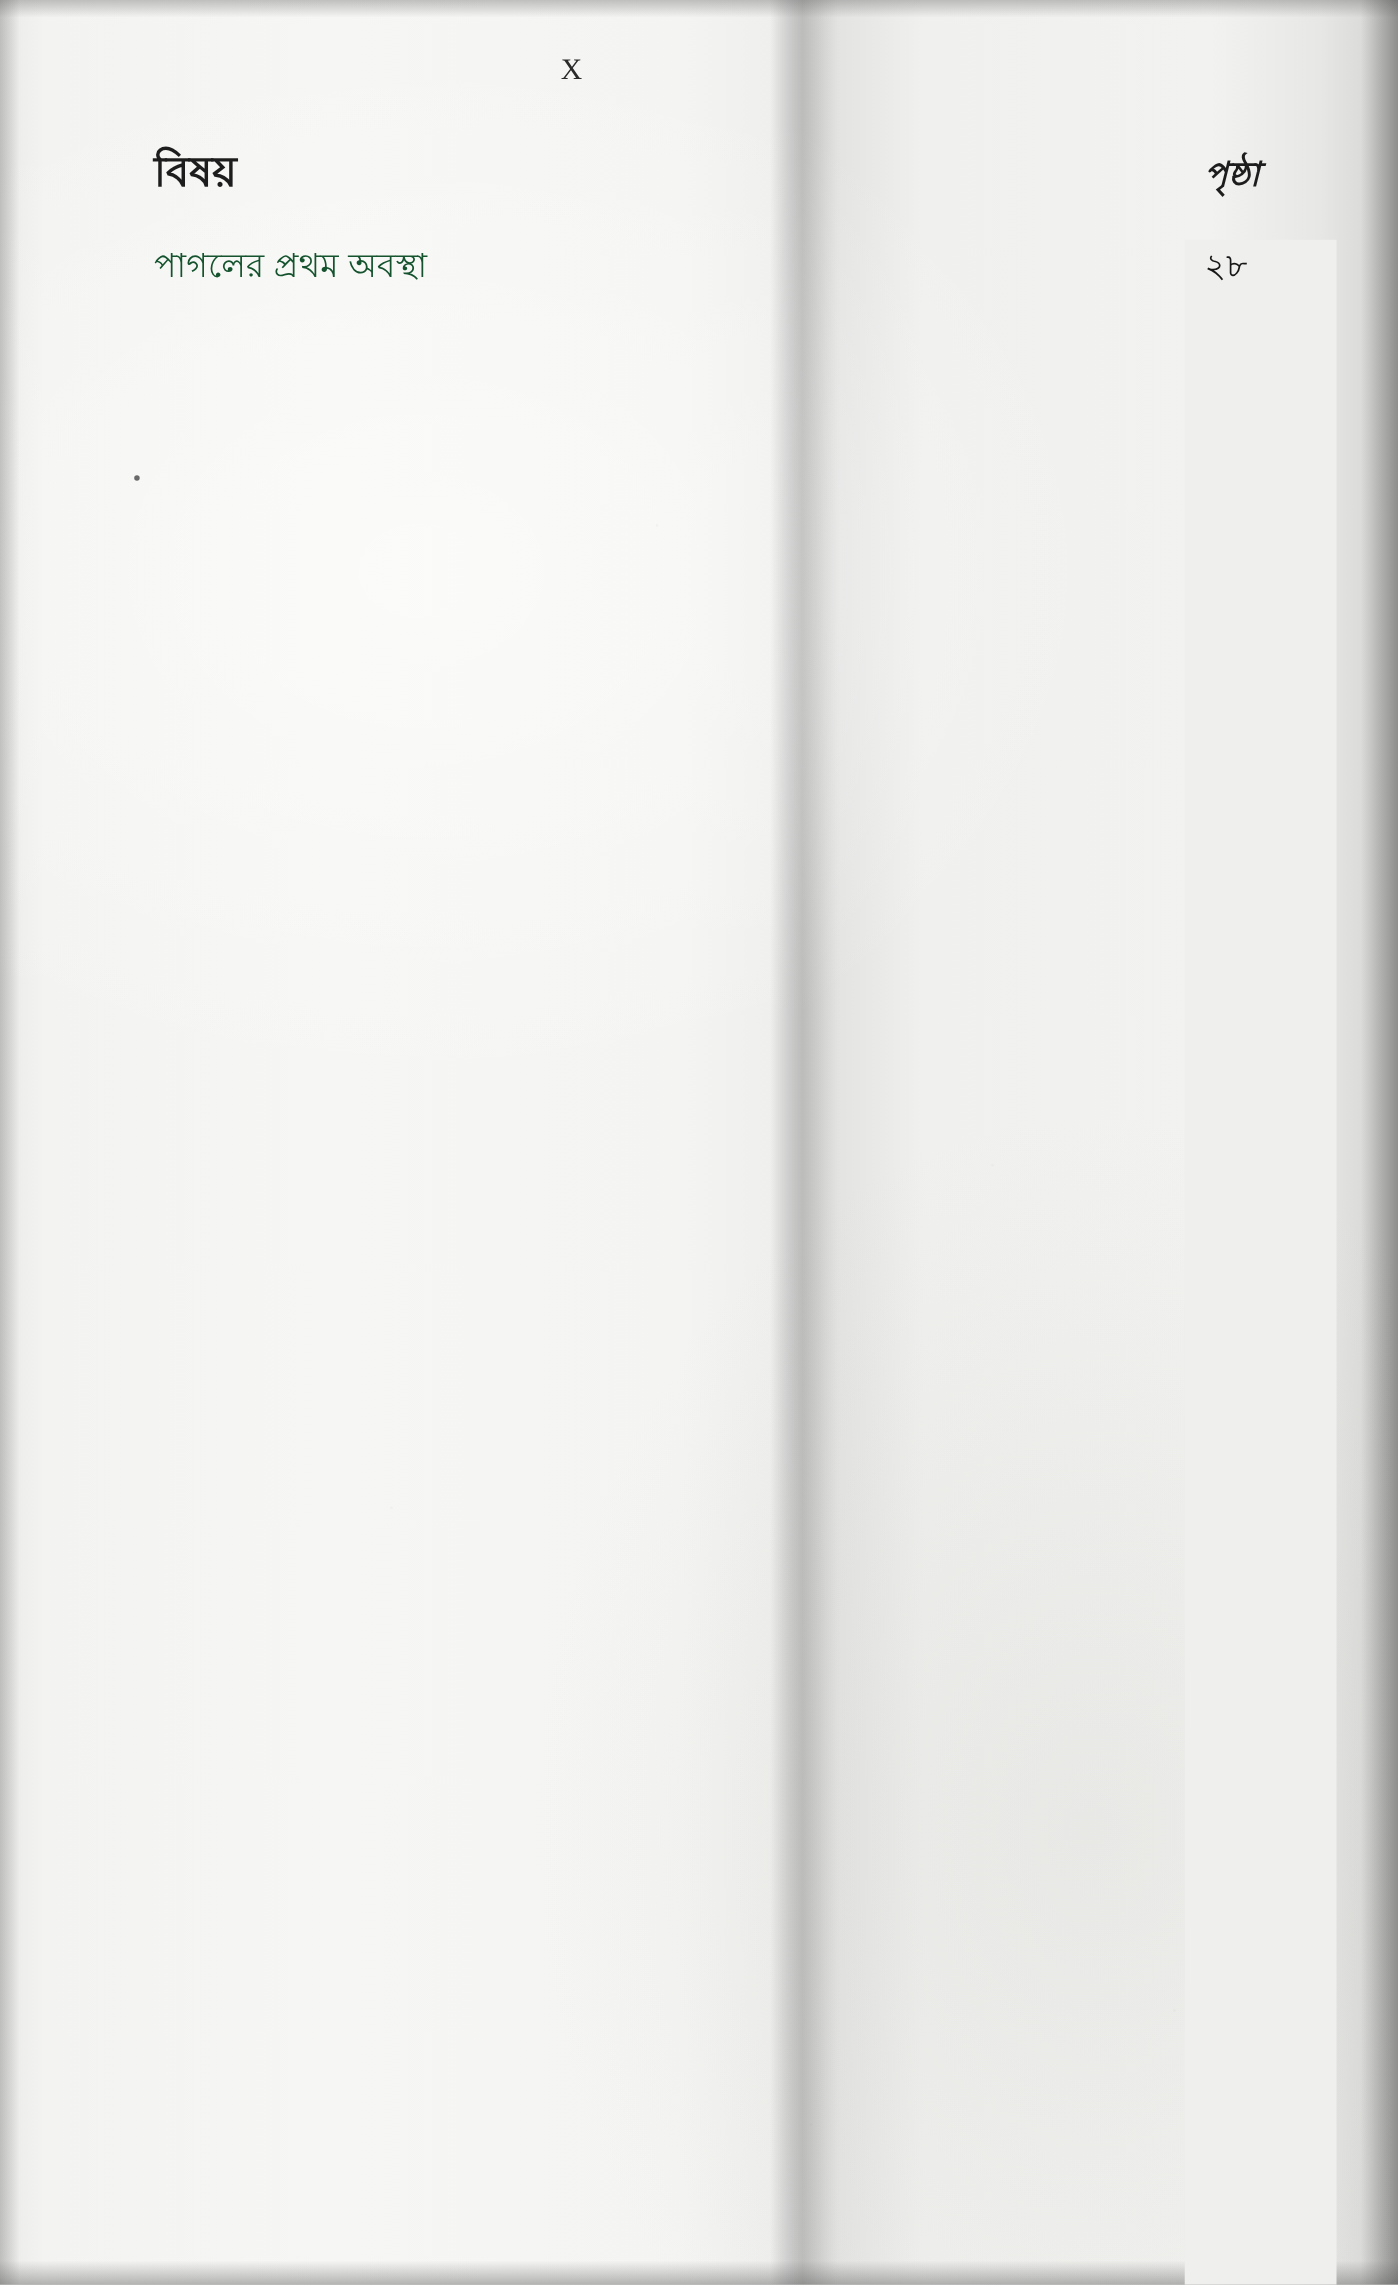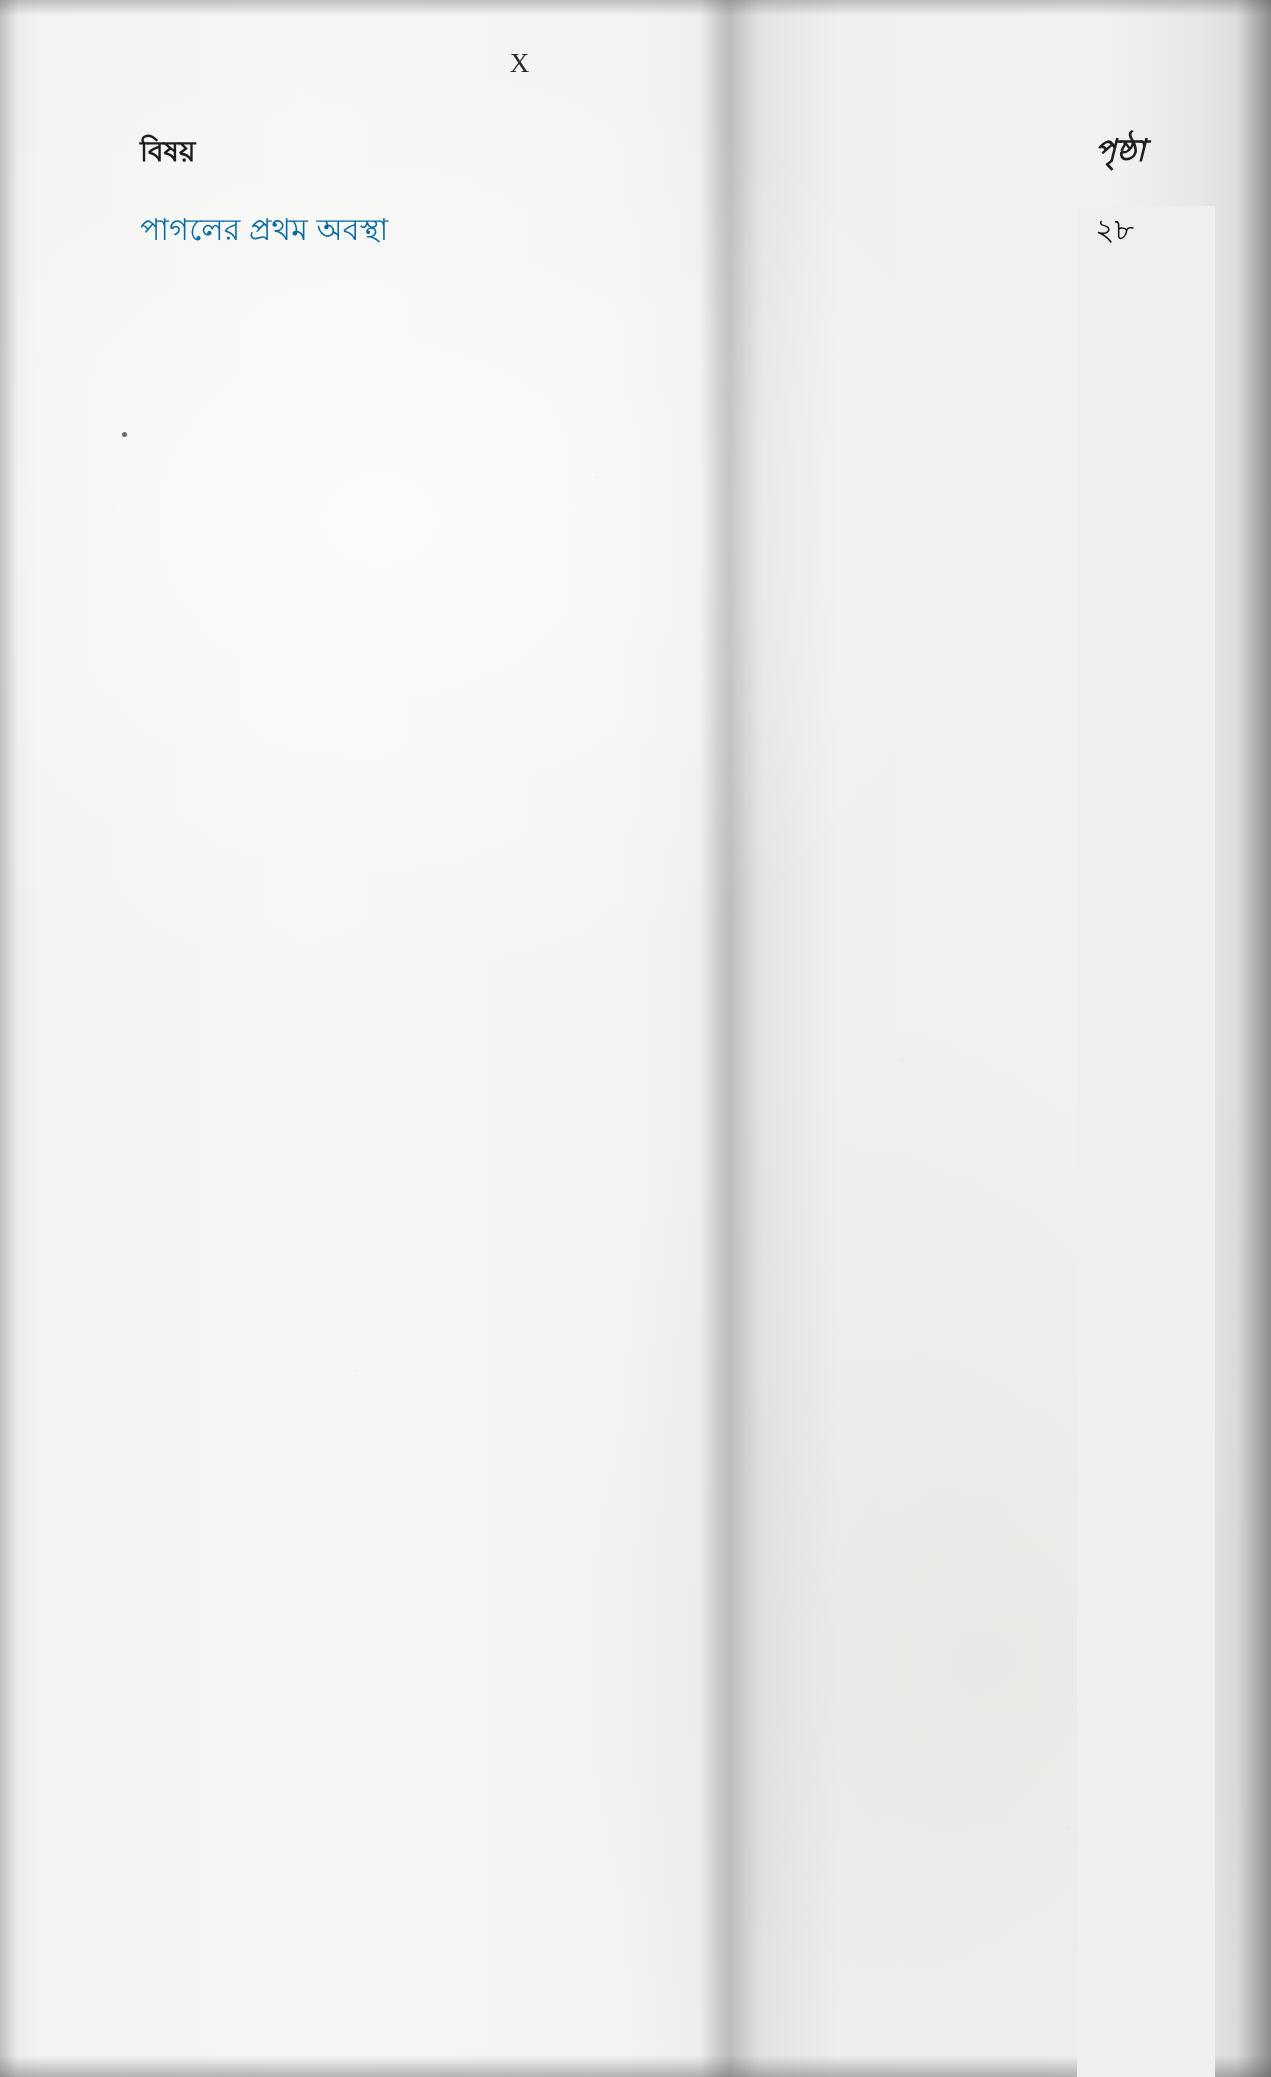--- a/index.html
+++ b/index.html
@@ -129,21 +129,21 @@
     top: 126px;
     width: 1075px;
   }
 
   .toc-head {
     display: flex;
     align-items: baseline;
     margin-bottom: 28px;
   }
   .toc-head .col-subject {
-    font-size: 28px;
+    font-size: 38px;
     font-weight: 700;
     color: #1d1d1d;
     font-family: "Liberation Sans", "DejaVu Sans", sans-serif;
   }
   .toc-head .spacer { flex: 1; }
   .toc-head .col-page {
     font-size: 31px;
     font-weight: 700;
     color: #1d1d1d;
     font-family: "Liberation Sans", "DejaVu Sans", sans-serif;
@@ -154,21 +154,21 @@
   }
 
   .toc-row {
     display: flex;
     align-items: baseline;
     margin-bottom: 21px;
     min-height: 46px;
   }
   .toc-row .title {
     font-size: 30px;
-    color: #0369a1;
+    color: #14532d;
     white-space: nowrap;
     font-family: "Liberation Sans", "DejaVu Sans", sans-serif;
     letter-spacing: .2px;
   }
   .toc-row .leader {
     flex: 1;
     margin: 0 12px 0 14px;
     position: relative;
     height: 1px;
     top: -6px;

